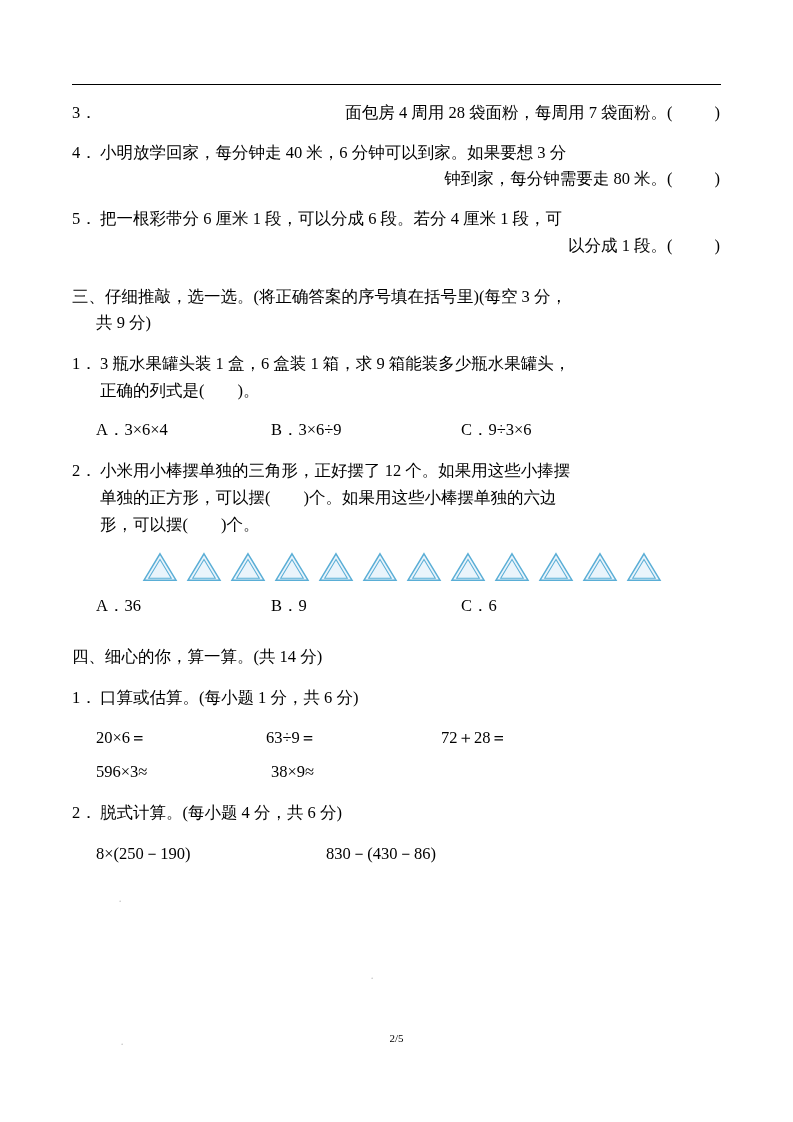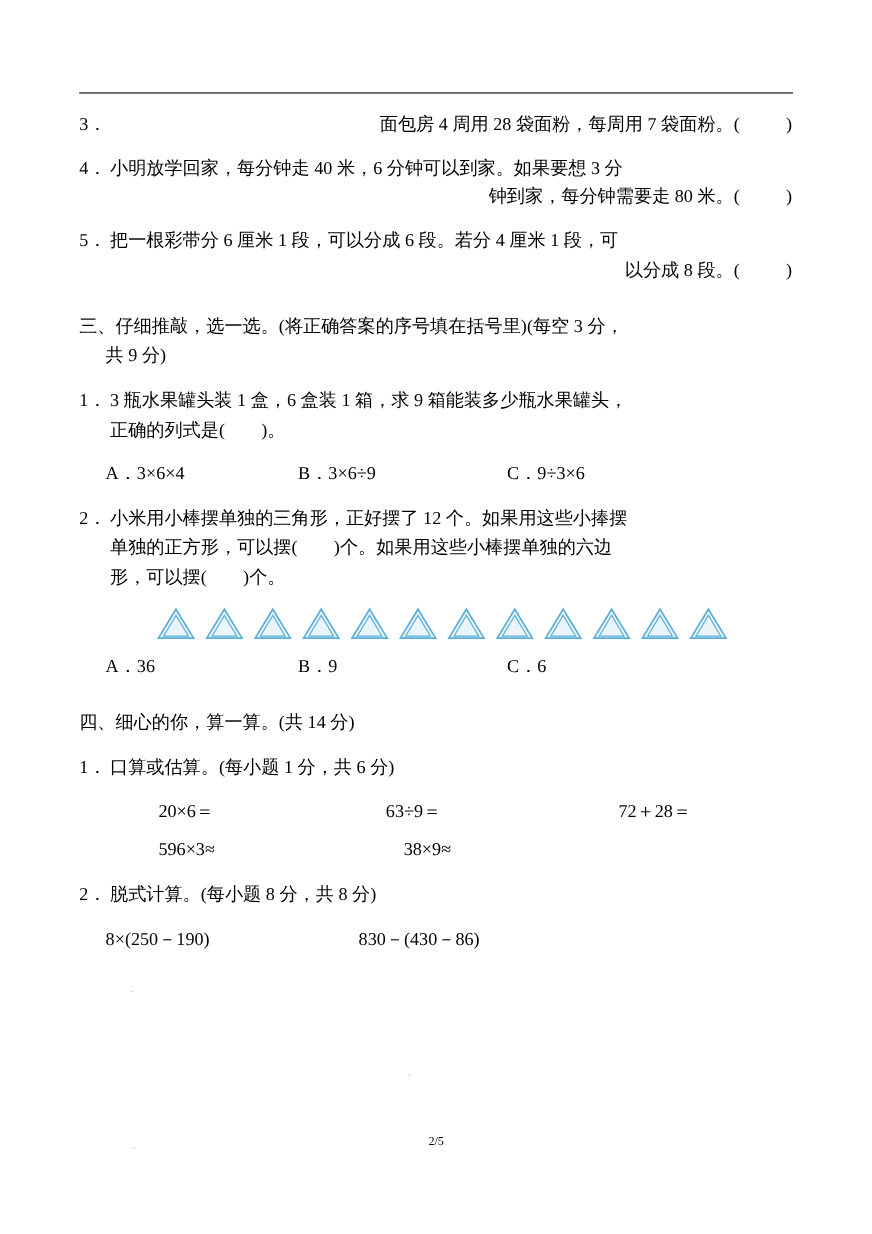--- a/index.html
+++ b/index.html
@@ -98,21 +98,20 @@
     height: 32px;
   }
   
   .calc-row {
     display: flex;
     padding-left: 24px;
     margin-top: 8px;
   }
   .calc-cell {
     white-space: pre;
-    margin-left: 48px;
   }
   .c1 { width: 170px; }
   .c2 { width: 175px; }
   .c3 { width: 170px; }
   .calc2-row {
     display: flex;
     padding-left: 24px;
     margin-top: 14px;
   }
   .d1 { width: 230px; white-space: pre; }
@@ -165,21 +164,21 @@
           <span class="paren">(        )</span>
         </div>
       </div>
     </div>
 
     <div class="q">
       <div class="num">5．</div>
       <div class="body">
         <div class="line">把一根彩带分 6 厘米 1 段，可以分成 6 段。若分 4 厘米 1 段，可</div>
         <div class="line line-with-paren">
-          <span>以分成 8 段。</span>
+          <span>以分成 1 段。</span>
           <span class="paren">(        )</span>
         </div>
       </div>
     </div>
 
     <div class="section">
       <div class="line">三、仔细推敲，选一选。(将正确答案的序号填在括号里)(每空 3 分，</div>
       <div class="line line2">共 9 分)</div>
     </div>
 
@@ -282,21 +281,21 @@
     <div class="calc-row">
       <div class="calc-cell c2">596×3≈</div>
       <div class="calc-cell c3">38×9≈</div>
     </div>
 
     <div class="spacer-14"></div>
 
     <div class="q">
       <div class="num">2．</div>
       <div class="body">
-        <div class="line">脱式计算。(每小题 8 分，共 8 分)</div>
+        <div class="line">脱式计算。(每小题 4 分，共 6 分)</div>
       </div>
     </div>
     <div class="calc2-row">
       <div class="d1">8×(250－190)</div>
       <div class="d2">830－(430－86)</div>
     </div>
 
   </div>
 
   <span class="dot-mark dm1">·</span>

